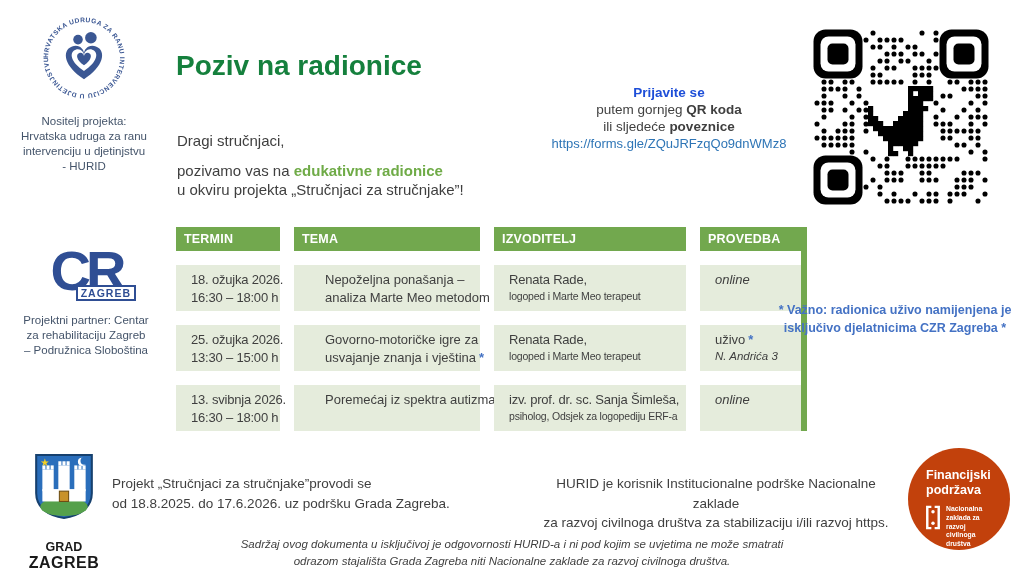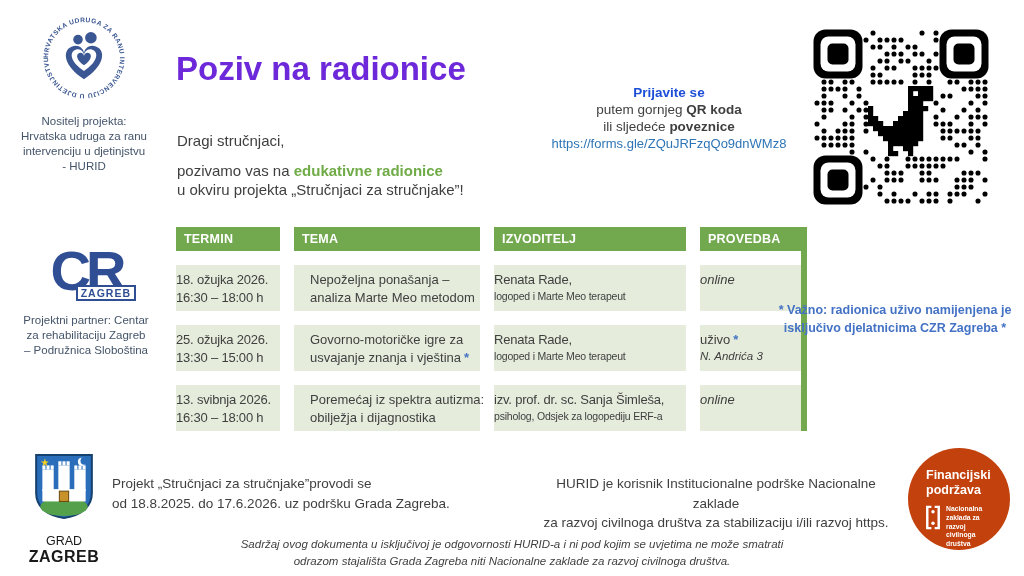--- a/index.html
+++ b/index.html
@@ -11,57 +11,57 @@
   .hurid-block svg{display:block;margin:0 auto;}
   .side-caption{font-size:11.5px;line-height:1.3;color:#44546a;margin:10px auto 0;width:126px;}
 
   .czr-block{position:absolute;left:12px;top:243px;width:148px;text-align:center;}
   .czr-logo{position:relative;width:104px;height:60px;margin:0 auto;}
   .czr-letters{font-size:56px;line-height:56px;font-weight:bold;color:#2f4e94;letter-spacing:-5px;}
   .czr-zagreb{position:absolute;right:2px;bottom:2px;background:#fff;border:2px solid #2f4e94;
               color:#2f4e94;font-size:10.5px;font-weight:bold;padding:0 3px;letter-spacing:1px;}
 
   
-  .page-title{position:absolute;left:176px;top:50px;font-size:33px;font-weight:bold;color:#6d28d9;}
+  .page-title{position:absolute;left:176px;top:50px;font-size:28px;font-weight:bold;color:#15803d;}
   .greeting{position:absolute;left:177px;top:132px;font-size:15px;}
   .invite-line1{position:absolute;left:177px;top:162px;font-size:15px;}
   .invite-line2{position:absolute;left:177px;top:181px;font-size:15px;}
   .green-bold{color:#6fab47;font-weight:bold;}
 
   
   .signup{position:absolute;left:538px;top:84px;width:262px;text-align:center;font-size:13.5px;line-height:17px;}
   .signup-heading{color:#1d4ed8;font-weight:bold;}
   .signup a{color:#2e75b6;text-decoration:none;font-size:13px;}
   .bold{font-weight:bold;}
 
   
   .qr{position:absolute;left:806px;top:22px;width:190px;height:190px;background:#fff;}
 
   
   .schedule{position:absolute;left:176px;top:227px;display:grid;
             grid-template-columns:104px 186px 192px 101px;gap:14px;background:#fff;
             border-right:6px solid #72a84e;}
   .th{background:#72a84e;color:#fff;font-weight:bold;font-size:12.5px;letter-spacing:.2px;
       padding:5px 8px 4px;height:15px;}
-  .td{background:#e5ecdc;padding:6px 4px 5px 0;min-height:29px;font-size:13px;line-height:1.35;}
+  .td{background:#e5ecdc;padding:6px 4px 5px 15px;min-height:29px;font-size:13px;line-height:1.35;}
   .cell-sub{font-size:10.5px;white-space:nowrap;letter-spacing:-0.2px;}
   .cell-name{white-space:nowrap;letter-spacing:-0.2px;}
   .cell-date{white-space:nowrap;letter-spacing:-0.2px;}
   .nowrap{white-space:nowrap;margin-left:16px;}
   .italic{font-style:italic;}
   .loc{font-size:11.5px;font-style:italic;}
   .star{color:#4472c4;font-weight:bold;margin-left:3px;}
 
   
   .vazno{position:absolute;left:770px;top:301px;width:250px;text-align:center;
          font-size:12.5px;font-weight:bold;color:#4472c4;line-height:1.45;}
 
   
   .grad-block{position:absolute;left:26px;top:452px;width:76px;text-align:center;color:#1a1a1a;}
-  .grad-line1{font-size:12.5px;font-weight:normal;margin-top:10px;}
+  .grad-line1{font-size:12.5px;font-weight:bold;margin-top:16px;}
   .grad-line2{font-size:16px;font-weight:bold;letter-spacing:.5px;}
   .project-text{position:absolute;left:112px;top:474px;font-size:13.5px;line-height:1.45;}
   .support-text{position:absolute;left:532px;top:474px;width:368px;text-align:center;font-size:13.5px;line-height:1.45;}
   .disclaimer{position:absolute;left:150px;top:536px;width:724px;text-align:center;
               font-style:italic;font-size:11.5px;line-height:1.45;}
 
   .zaklada{position:absolute;left:908px;top:448px;width:102px;height:102px;border-radius:50%;
            background:#c2410c;color:#fff;overflow:hidden;}
   .zk-title{font-size:12.5px;font-weight:bold;line-height:1.2;margin-left:18px;}
   .zk-title.first{margin-top:20px;}
@@ -440,21 +440,20 @@
       <div><span>uživo</span><span class="star">*</span></div>
       <div class="loc">N. Andrića 3</div>
     </div>
 
     <div class="td">
       <div class="cell-date">13. svibnja 2026.</div>
       <div class="cell-date">16:30 – 18:00 h</div>
     </div>
     <div class="td">
       <div class="nowrap">Poremećaj iz spektra autizma:</div>
-      <div class="nowrap"><span>obilježja i dijagnostika</span></div>
     </div>
     <div class="td">
       <div class="cell-name">izv. prof. dr. sc. Sanja Šimleša,</div>
       <div class="cell-sub">psiholog, Odsjek za logopediju ERF-a</div>
     </div>
     <div class="td">
       <span class="italic">online</span>
     </div>
   </div>
 

